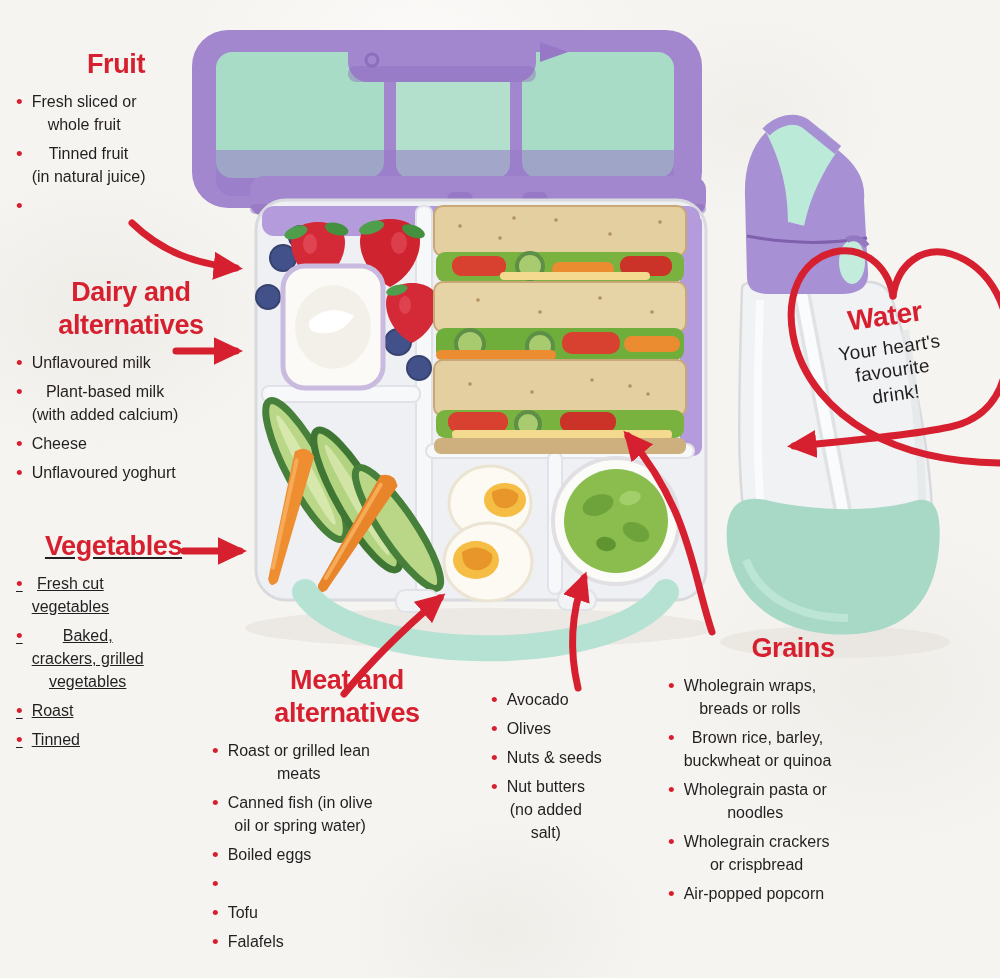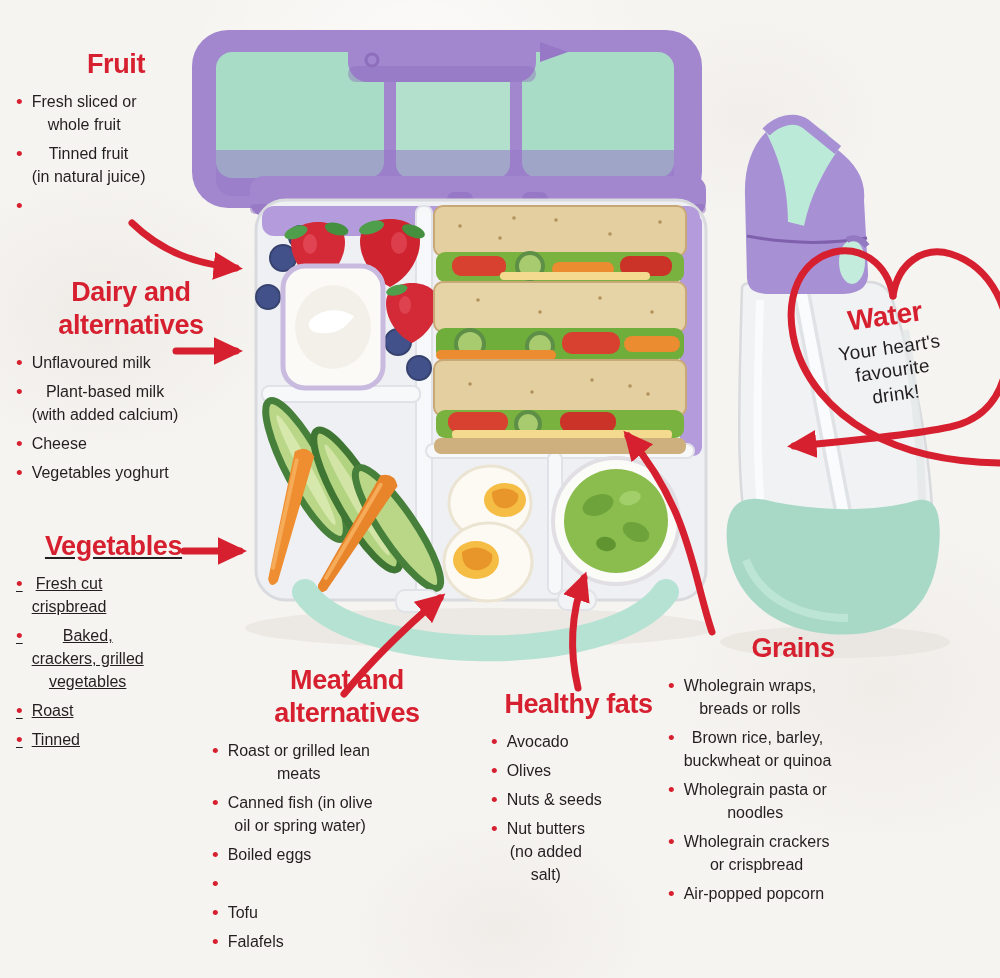--- a/index.html
+++ b/index.html
@@ -287,32 +287,32 @@
           <span class="blt">•</span>
           <span class="txt">Plant-based milk
 (with added calcium)</span>
         </li>
         <li>
           <span class="blt">•</span>
           <span class="txt">Cheese</span>
         </li>
         <li>
           <span class="blt">•</span>
-          <span class="txt">Vegetables yoghurt</span>
+          <span class="txt">Unflavoured yoghurt</span>
         </li>
       </ul>
   </section>
 
   <section class="sec sec-veg">
     <h2>Vegetables</h2>
     <ul>
         <li>
           <span class="blt">•</span>
           <span class="txt">Fresh cut
-crispbread</span>
+vegetables</span>
         </li>
         <li>
           <span class="blt">•</span>
           <span class="txt">Baked,
 crackers, grilled
 vegetables</span>
         </li>
         <li>
           <span class="blt">•</span>
           <span class="txt">Roast</span>
@@ -350,21 +350,20 @@
           <span class="txt">Tofu</span>
         </li>
         <li>
           <span class="blt">•</span>
           <span class="txt">Falafels</span>
         </li>
       </ul>
   </section>
 
   <section class="sec sec-fats">
-    <h2>Healthy fats</h2>
     <ul>
         <li>
           <span class="blt">•</span>
           <span class="txt">Avocado</span>
         </li>
         <li>
           <span class="blt">•</span>
           <span class="txt">Olives</span>
         </li>
         <li>

